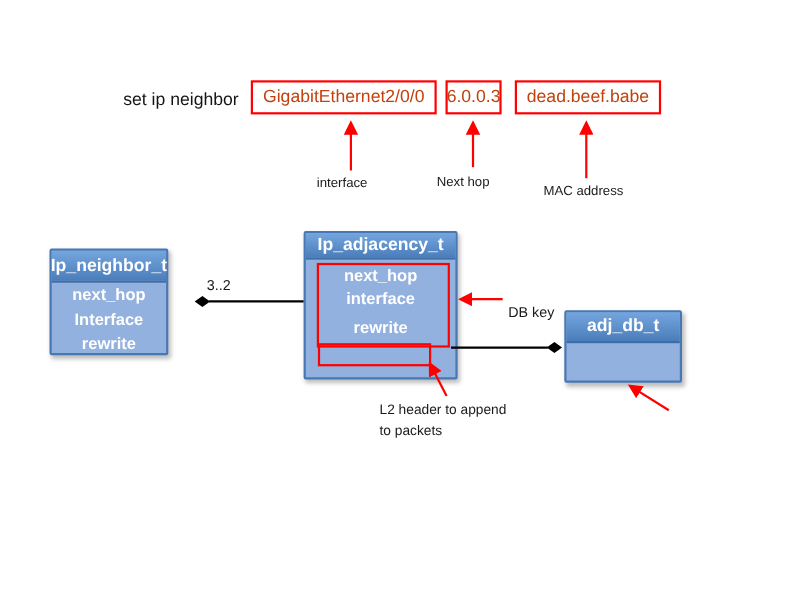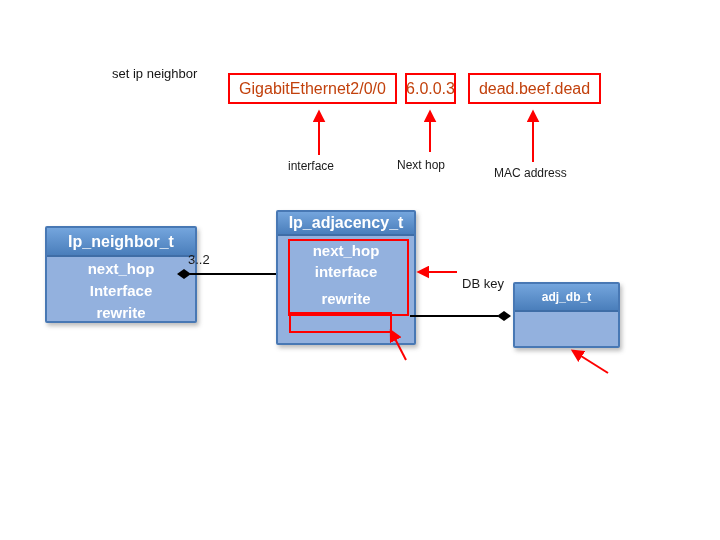--- a/index.html
+++ b/index.html
@@ -2,21 +2,21 @@
 <html><head>
 <meta charset="utf-8">
 <style>
   html,body{margin:0;padding:0;background:#fff;}
   #canvas{
     position:relative;width:720px;height:540px;background:#ffffff;
     font-family:"Liberation Sans",sans-serif;color:#111;overflow:hidden;
   }
   .abs{position:absolute;}
   
-  .cmd-text{left:112px;top:66px;font-size:13px;color:#151515;}
+  .cmd-text{left:112px;top:82px;font-size:16px;color:#151515;}
   .cmd-box{
     top:73px;height:31px;border:2px solid #fe0000;background:#fff;
     display:flex;align-items:center;justify-content:center;
     font-size:16px;color:#c2410c;box-sizing:border-box;white-space:nowrap;
   }
   .cmd-box.b1{left:228px;width:169px;}
   .cmd-box.b2{left:405px;width:51px;}
   .cmd-box.b3{left:468px;width:133px;}
   .arg-label{font-size:12px;color:#1a1a1a;}
   .arg-label.l1{left:288px;top:159px;}
@@ -32,30 +32,30 @@
     box-sizing:border-box;width:100%;
     background:linear-gradient(#74a5dd,#4a7ebb);
     border-bottom:2px solid #3f6da6;
     color:#fff;font-weight:bold;text-align:center;
     display:flex;align-items:center;justify-content:center;
   }
   .struct .row{
     color:#fff;font-weight:bold;font-size:15px;text-align:center;
     display:flex;align-items:center;justify-content:center;
   }
-  .st-neighbor{left:45px;top:226px;width:152px;height:97px;}
+  .st-neighbor{left:45px;top:226px;width:108px;height:97px;}
   .st-neighbor .hd{height:29px;font-size:16px;}
   .st-neighbor .row{height:22px;}
   .st-adjacency{left:276px;top:210px;width:140px;height:135px;}
   .st-adjacency .hd{height:24px;font-size:16px;}
   .st-adjacency .body{padding-top:4px;}
   .st-adjacency .row{height:21px;}
   .st-adjacency .row.rewrite{margin-top:6px;}
   .st-adjdb{left:513px;top:282px;width:107px;height:66px;}
-  .st-adjdb .hd{height:28px;font-size:12px;}
+  .st-adjdb .hd{height:28px;font-size:16px;}
   
   .redrect{border:2px solid #fe0000;box-sizing:border-box;background:transparent;}
   .rr1{left:288px;top:239px;width:121px;height:77px;}
   .rr2{left:289px;top:312px;width:103px;height:21px;}
   
   .note{color:#1a1a1a;}
   .note.mult{left:188px;top:252px;font-size:13px;}
   .note.dbkey{left:462px;top:276px;font-size:13px;}
   .note.l2hdr{left:345px;top:363px;width:122px;font-size:12.5px;line-height:19px;}
   .note.dbnote{left:580px;top:375px;font-size:13px;white-space:nowrap;}
@@ -67,21 +67,21 @@
 <div id="canvas">
 
   <div class="abs cmd-text">set ip neighbor</div>
   <div class="abs cmd-box b1">
     <span>GigabitEthernet2/0/0</span>
   </div>
   <div class="abs cmd-box b2">
     <span>6.0.0.3</span>
   </div>
   <div class="abs cmd-box b3">
-    <span>dead.beef.dead</span>
+    <span>dead.beef.babe</span>
   </div>
 
   <div class="abs arg-label l1">interface</div>
   <div class="abs arg-label l2">Next hop</div>
   <div class="abs arg-label l3">MAC address</div>
 
   <div class="abs struct st-neighbor">
     <div class="hd">Ip_neighbor_t</div>
     <div class="body">
       <div class="row">next_hop</div>
@@ -123,14 +123,15 @@
     <line x1="410" y1="316" x2="498" y2="316" stroke="#000" stroke-width="2"></line>
     <polygon points="497,316 504,311 511,316 504,321" fill="#000"></polygon>
 
     <line x1="457" y1="272" x2="419" y2="272" stroke="#fe0000" stroke-width="2" marker-end="url(#arRed)"></line>
     <line x1="406" y1="360" x2="391" y2="331" stroke="#fe0000" stroke-width="2" marker-end="url(#arRed)"></line>
     <line x1="608" y1="373" x2="573" y2="351" stroke="#fe0000" stroke-width="2" marker-end="url(#arRed)"></line>
   </svg>
 
   <div class="abs note mult">3..2</div>
   <div class="abs note dbkey">DB key</div>
+  <div class="abs note l2hdr">L2 header to append to packets</div>
 
 </div>
 
 </body></html>

